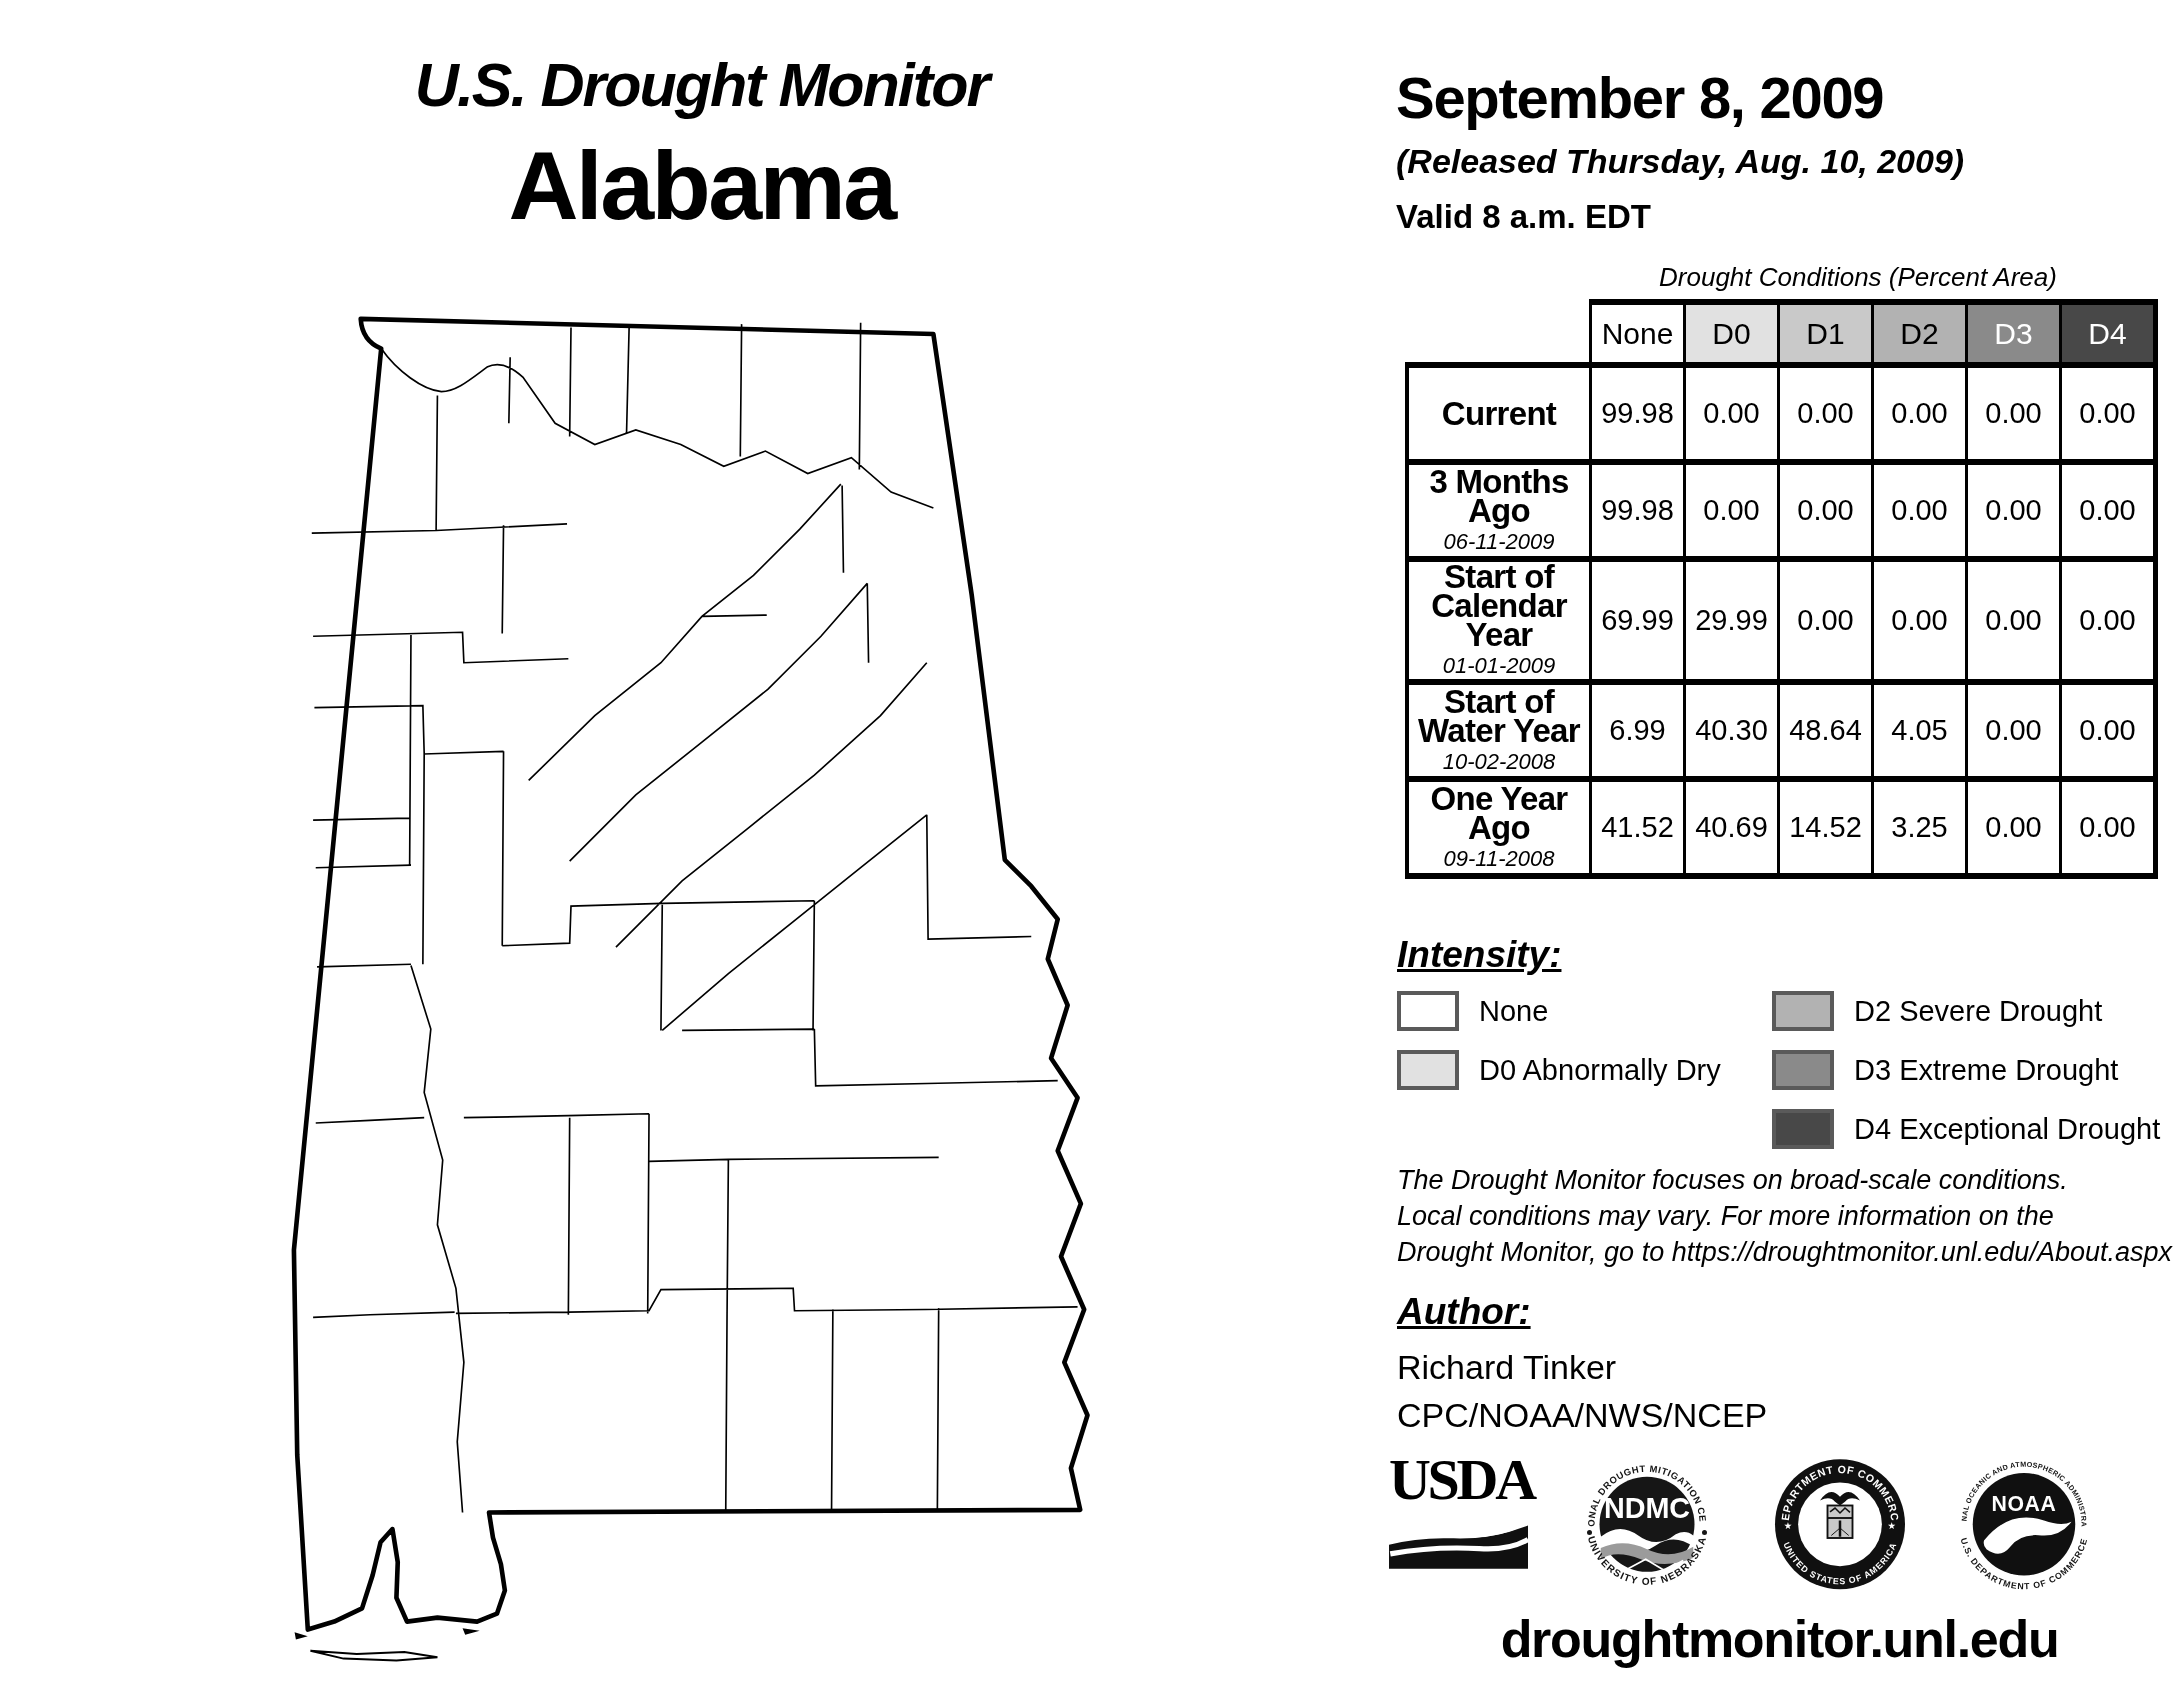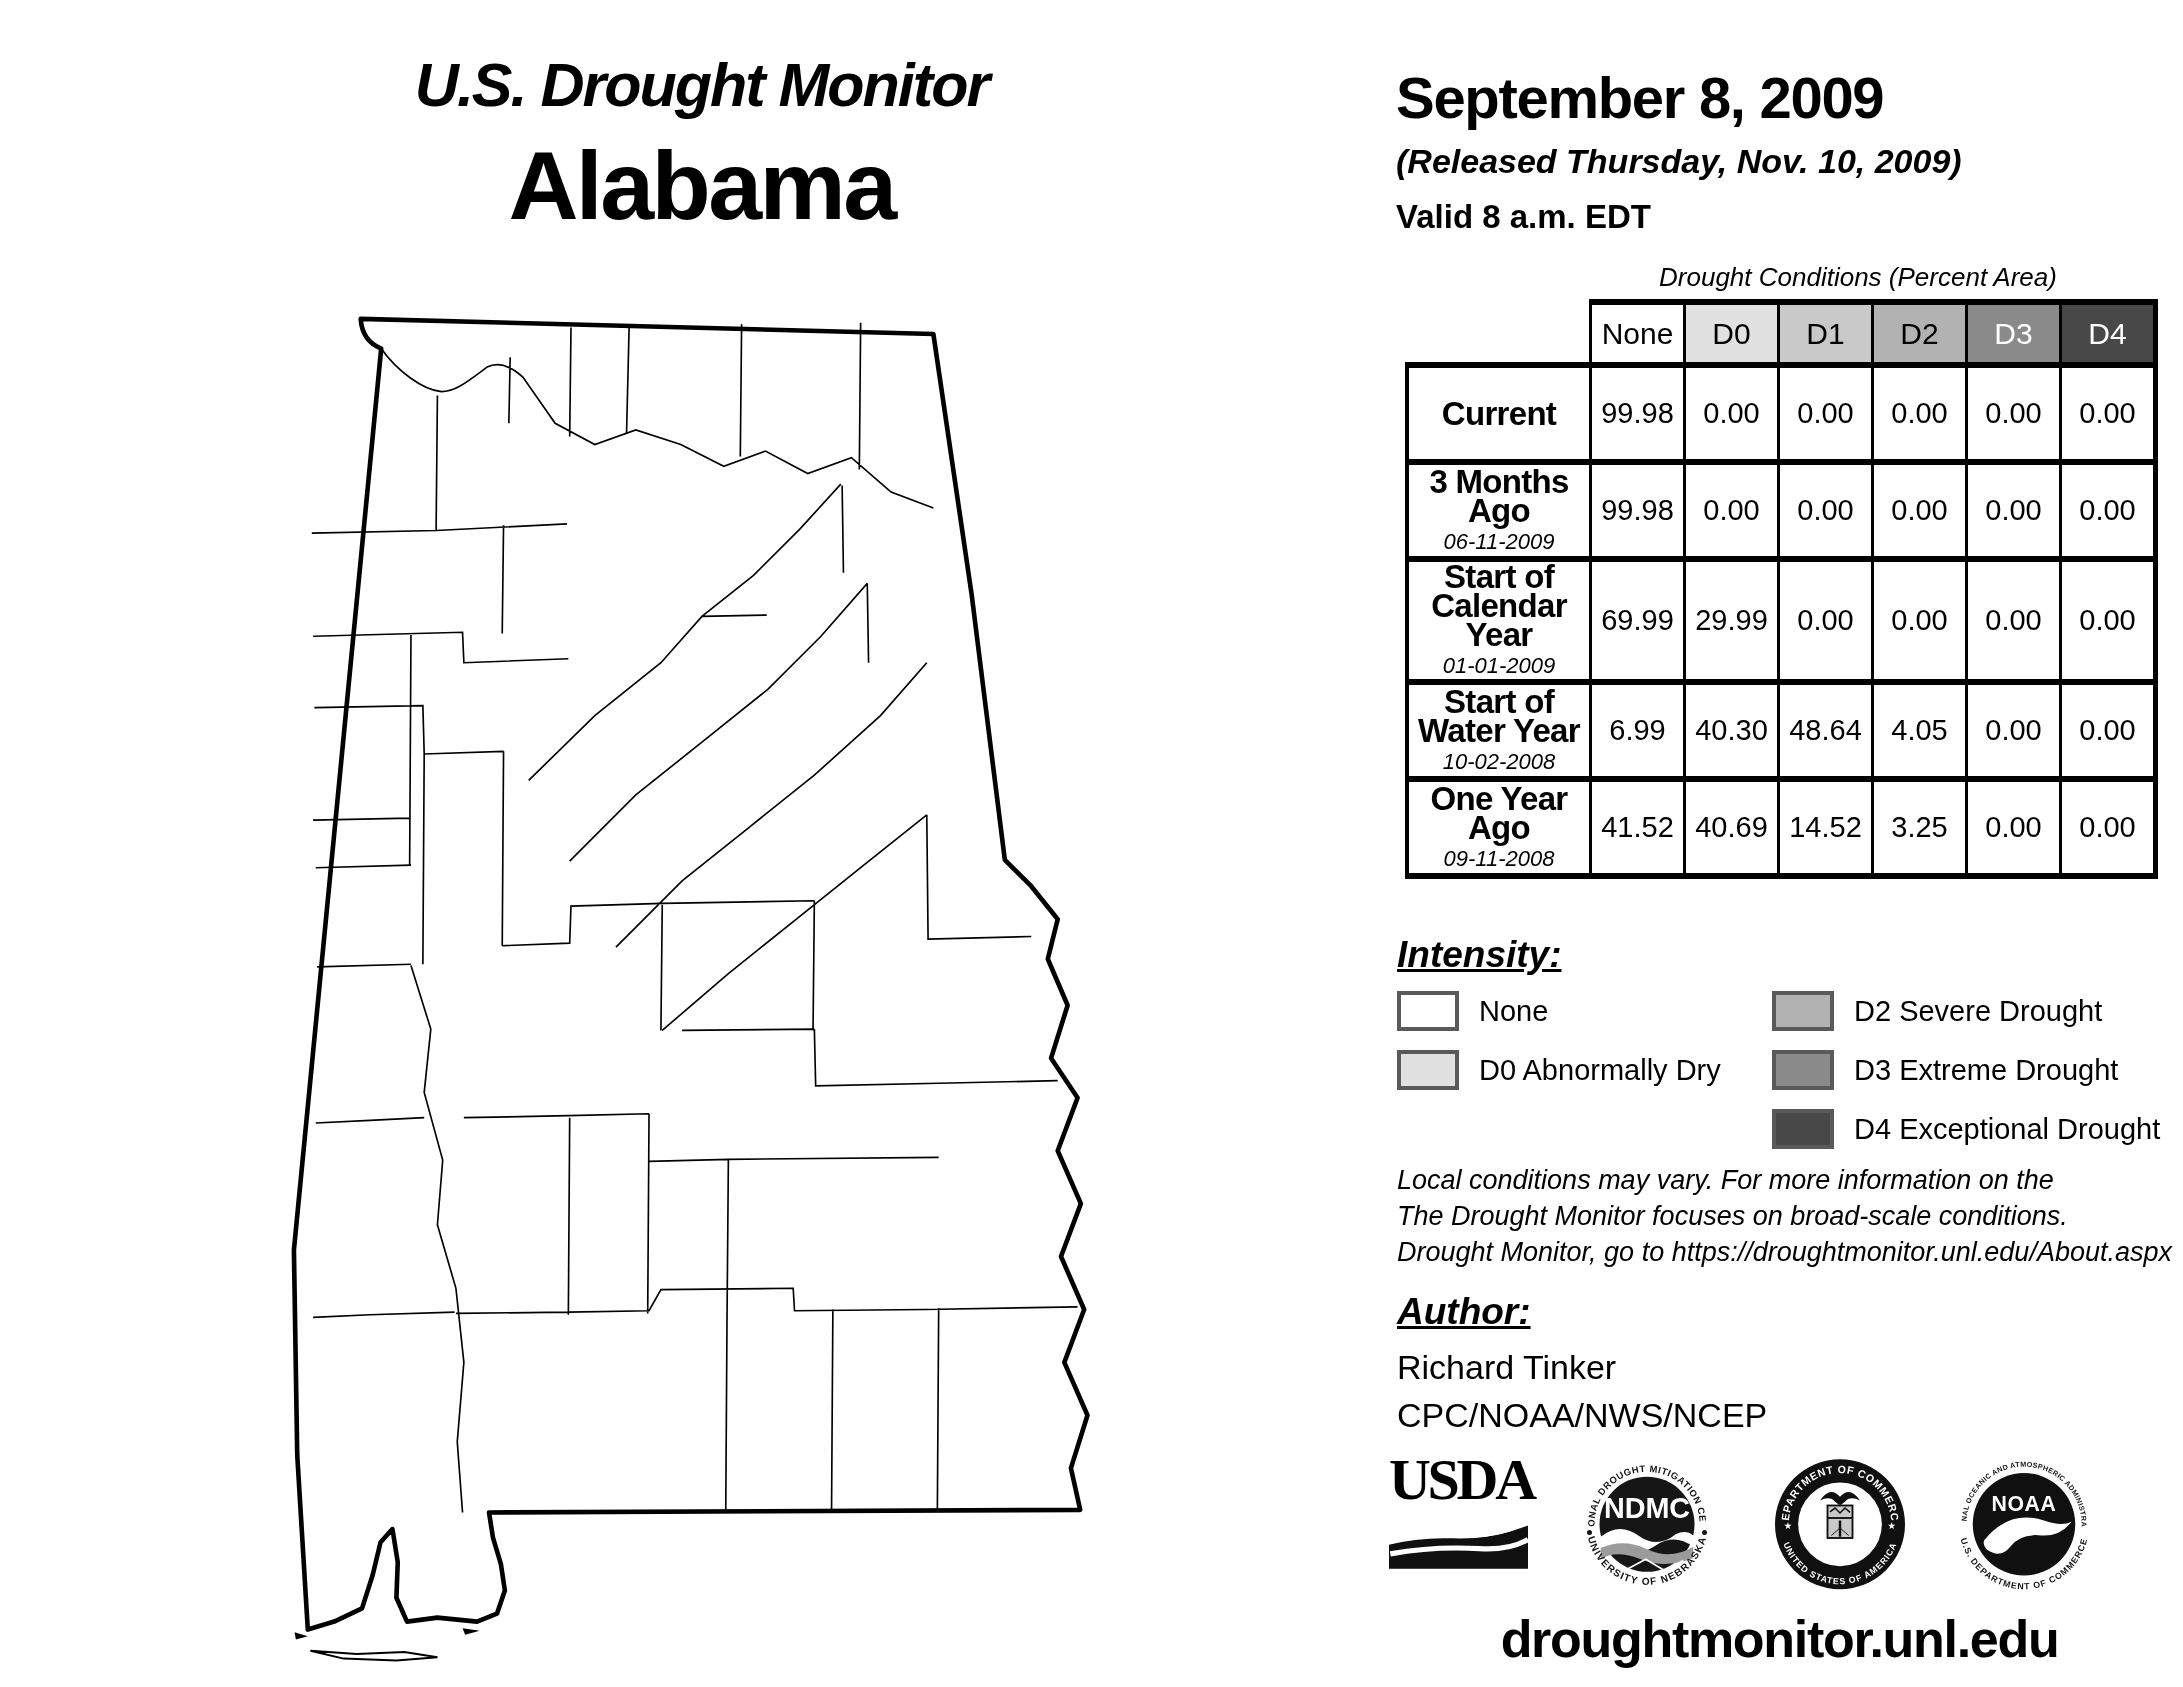--- a/index.html
+++ b/index.html
@@ -139,21 +139,21 @@
          M690 1986 L860 1984 L982 1982 L1000 1950 L1200 1948 L1202 1982 L1400 1980 L1630 1976
          M1100 1984 L1098 2286
          M1260 1980 L1258 2285
          M1420 1978 L1418 2284" fill="none" stroke="#000000" stroke-width="2.5"></path>
     <path d="M470 2496 L540 2501 L612 2498 L662 2506 L600 2511 L520 2508 Z" fill="#ffffff" stroke="#000000" stroke-width="3"></path>
     <path d="M446 2468 l20 6 l-18 5 z M700 2462 l26 4 l-22 6 z" fill="#000000"></path>
   </svg>
 
   <div class="abs" id="dateblock">
     <div class="d1">September 8, 2009</div>
-    <div class="d2">(Released Thursday, Nov. 10, 2009)</div>
+    <div class="d2">(Released Thursday, Aug. 10, 2009)</div>
     <div class="d3">Valid 8 a.m. EDT</div>
   </div>
 
   <div class="abs" id="tcaption">Drought Conditions (Percent Area)</div>
 
   <table id="dtable">
     <tbody>
         <tr>
       <th class="corner"></th>
       <th class="hcell" style="background-color: rgb(255, 255, 255); color: rgb(0, 0, 0);">None</th>
@@ -245,22 +245,22 @@
       <div class="swatch" style="background-color: rgb(138, 138, 138);"></div>
       <div class="llabel">D3 Extreme Drought</div>
     </div>
     <div class="lrow">
       <div class="swatch" style="background-color: rgb(72, 72, 72);"></div>
       <div class="llabel">D4 Exceptional Drought</div>
     </div>
   </div>
 
   <div class="abs" id="disc">
+    <div>The Drought Monitor focuses on broad-scale conditions.</div>
     <div>Local conditions may vary. For more information on the</div>
-    <div>The Drought Monitor focuses on broad-scale conditions.</div>
     <div>Drought Monitor, go to https://droughtmonitor.unl.edu/About.aspx</div>
   </div>
 
   <div class="abs" id="author-h">Author:</div>
   <div class="abs" id="author-name">Richard Tinker</div>
   <div class="abs" id="author-org">CPC/NOAA/NWS/NCEP</div>
 
   <div class="abs" id="usda">
     <div class="usda-text">USDA</div>
     <svg viewBox="0 0 215 95" width="139" height="62">

